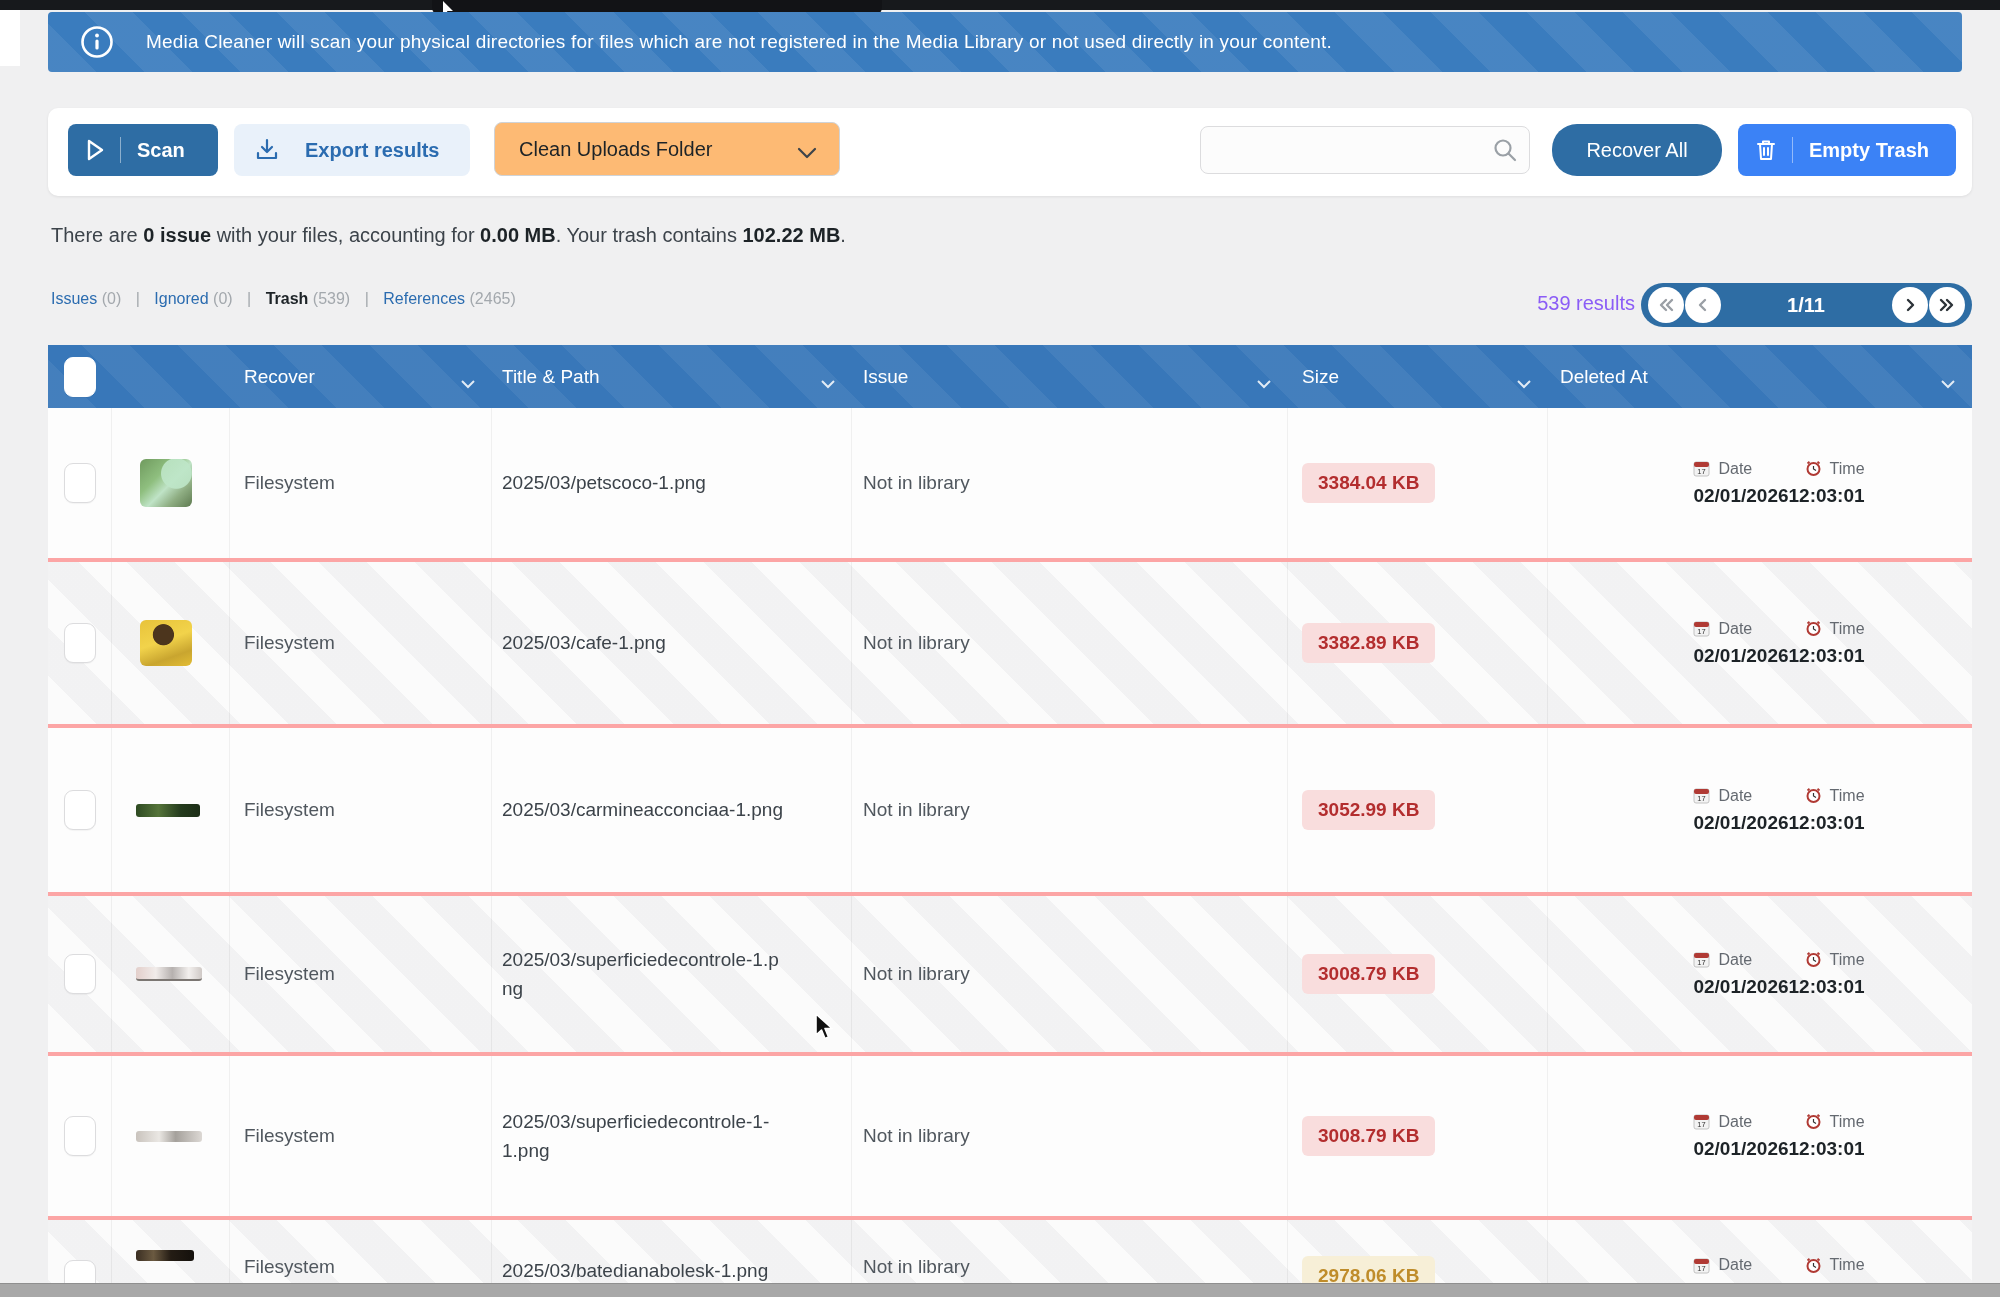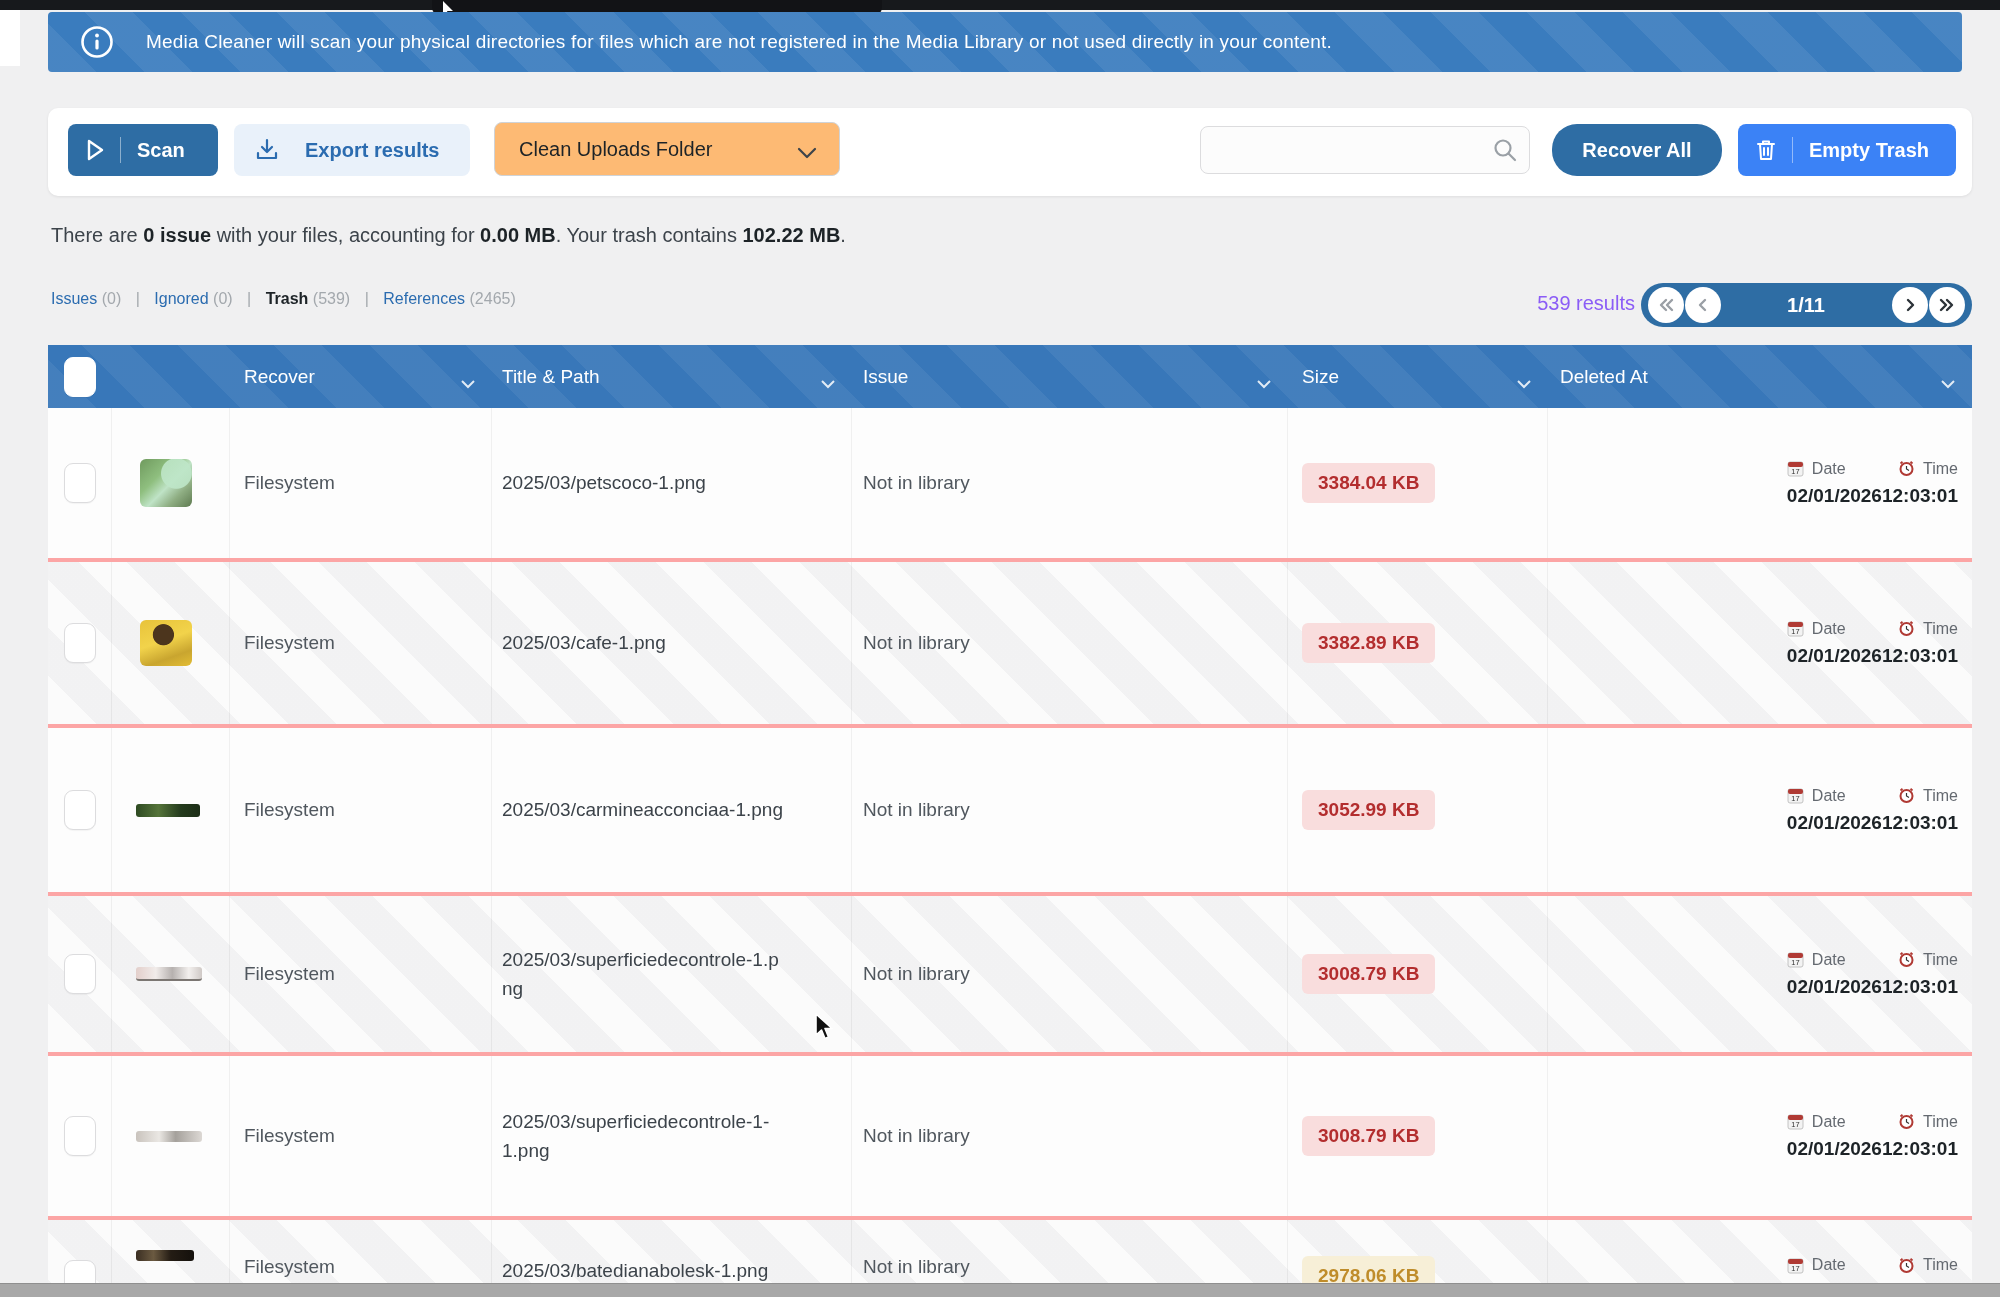--- a/index.html
+++ b/index.html
@@ -20,21 +20,21 @@
   .banner-icon { margin-left:32px; width:34px; height:34px; flex:0 0 auto; }
   .banner-text { margin-left:32px; color:#fff; font-size:19px; font-weight:400; letter-spacing:.2px; }
 
   
   .panel { position:absolute; top:108px; left:48px; width:1924px; height:88px; background:#fff; border-radius:10px;
     box-shadow:0 1px 3px rgba(0,0,0,.08); }
   .btn { position:absolute; top:124px; height:52px; border:none; border-radius:8px; display:flex; align-items:center;
     font-family:"Liberation Sans",sans-serif; font-size:20px; cursor:pointer; }
   .btn-scan { left:68px; width:150px; background:#2e6da4; color:#fff; font-weight:600; }
   .btn-export { left:234px; width:236px; background:#e9f1fa; color:#2b6cb0; font-weight:600; }
-  .btn-recover { left:1552px; width:170px; background:#2e6da4; color:#fff; font-weight:700; justify-content:center;border-radius:25px; }
+  .btn-recover { left:1552px; width:170px; background:#2e6da4; color:#fff; font-weight:400; justify-content:center;border-radius:25px; }
   .btn-empty { left:1738px; width:218px; background:#3b82f6; color:#fff; font-weight:600; }
   .btn .ic { margin:0 0 0 18px; display:flex; }
   .btn .divider { width:1px; height:26px; background:rgba(255,255,255,.45); margin:0 16px; }
   .btn-export .ic { margin-left:22px; }
   .btn-export .lbl { margin-left:27px; }
   .select-box { position:absolute; top:122px; left:494px; width:346px; height:54px; background:#fdba74;
     border:1.5px solid #cfd3d7; border-radius:8px; display:flex; align-items:center; cursor:pointer; }
   .select-box .lbl { margin-left:24px; font-size:20px; color:#1d2327; }
   .select-box .chev { position:absolute; right:22px; top:22px; }
   .search-wrap { position:absolute; top:126px; left:1200px; width:330px; height:48px; }
@@ -93,21 +93,21 @@
   .thumb-strip { margin-left:24px; border-radius:3px; }
   .thumb-2 { width:64px; height:13px; background:linear-gradient(90deg,#2e4a22,#55743a 35%,#243b1d 70%,#1c2d16); }
   .thumb-3 { width:66px; height:14px; background:linear-gradient(90deg,#e3cfcb,#f1ecea 30%,#b6b1af 55%,#f3f0ee 80%,#cfc9c6); border-bottom:2px solid #7b7672; }
   .thumb-4 { width:66px; height:11px; background:linear-gradient(90deg,#c9c3bd,#eae7e3 35%,#a5a19c 60%,#dcd8d4); }
   .thumb-5 { width:58px; height:11px; background:linear-gradient(90deg,#3a2e22,#6b5a41 30%,#241c14 60%,#14100c); }
 
   .size-badge { display:inline-block; padding:9px 16px; border-radius:6px; font-size:19px; font-weight:700; }
   .size-danger { background:#f9dddd; color:#b32d2e; }
   .size-warning { background:#f7efd7; color:#bf8c2a; }
 
-  .dt-wrap { width:100%; display:flex; justify-content:flex-end; padding:0 14px 0 40px; }
+  .dt-wrap { width:100%; display:flex; justify-content:center; padding:0 14px 0 40px; }
   .dt-block { display:flex; flex-direction:column; gap:7px; }
   .dt-block.right { align-items:flex-end; }
   .dt-label { display:flex; align-items:center; gap:8px; color:#646970; font-size:16px; }
   .dt-value { font-size:19px; font-weight:600; color:#1d2327; }
 
   .row6 .td { align-items:flex-start; padding-top:36px; }
   .row6 .td.c-thumb { padding-top:30px; }
   .row6 .td.c-select { padding-top:40px; }
 
   .bottom-bar { position:absolute; top:1283px; left:0; width:2000px; height:14px; background:#a8a8a8;

